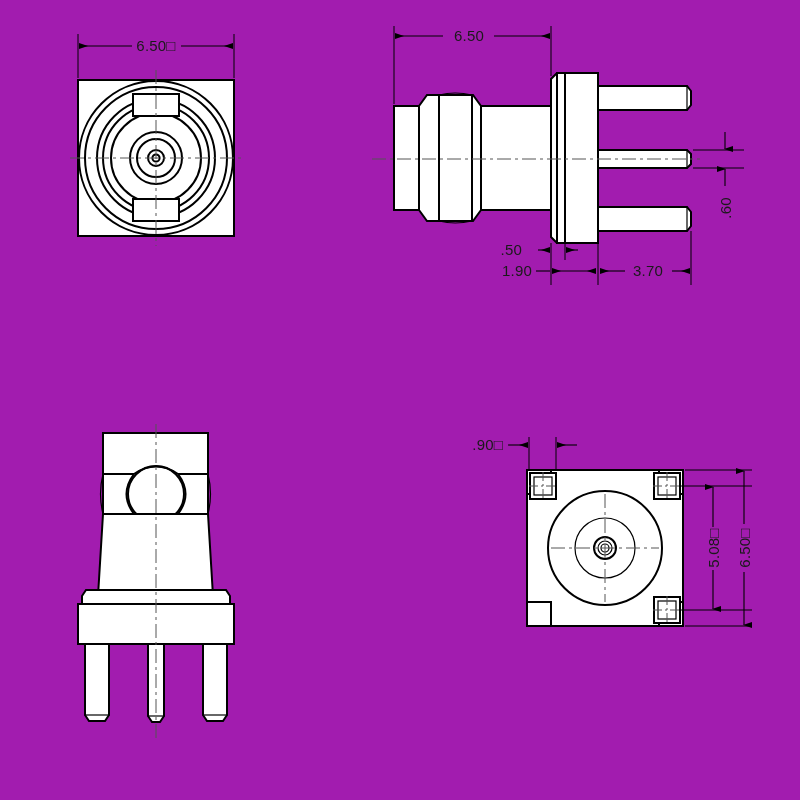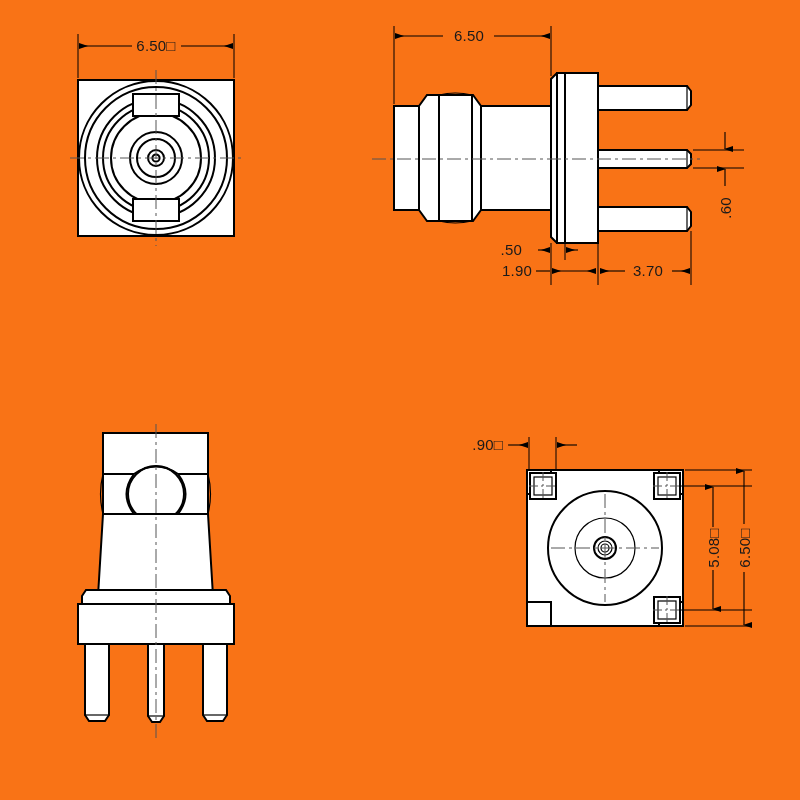--- a/index.html
+++ b/index.html
@@ -7,21 +7,21 @@
     padding: 0;
     background: #ffffff;
   }
   body {
     font-family: "Liberation Sans", sans-serif;
   }
   #sheet {
     position: relative;
     width: 800px;
     height: 800px;
-    background: #f97316;
+    background: #a21caf;
     overflow: hidden;
   }
   svg#drawing {
     display: block;
     width: 800px;
     height: 800px;
   }
   .ln {
     fill: none;
     stroke: #000000;

